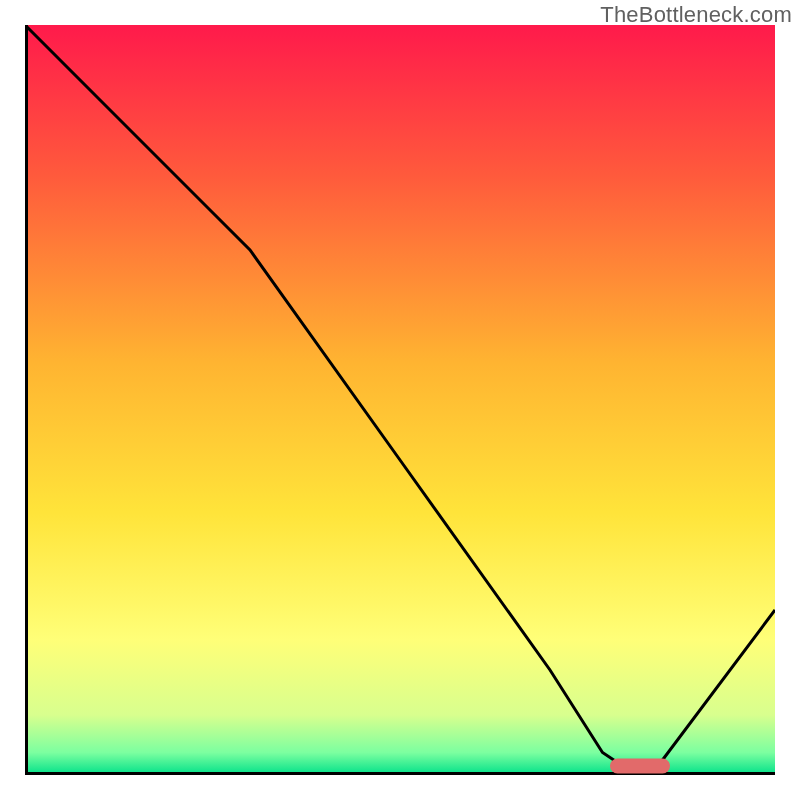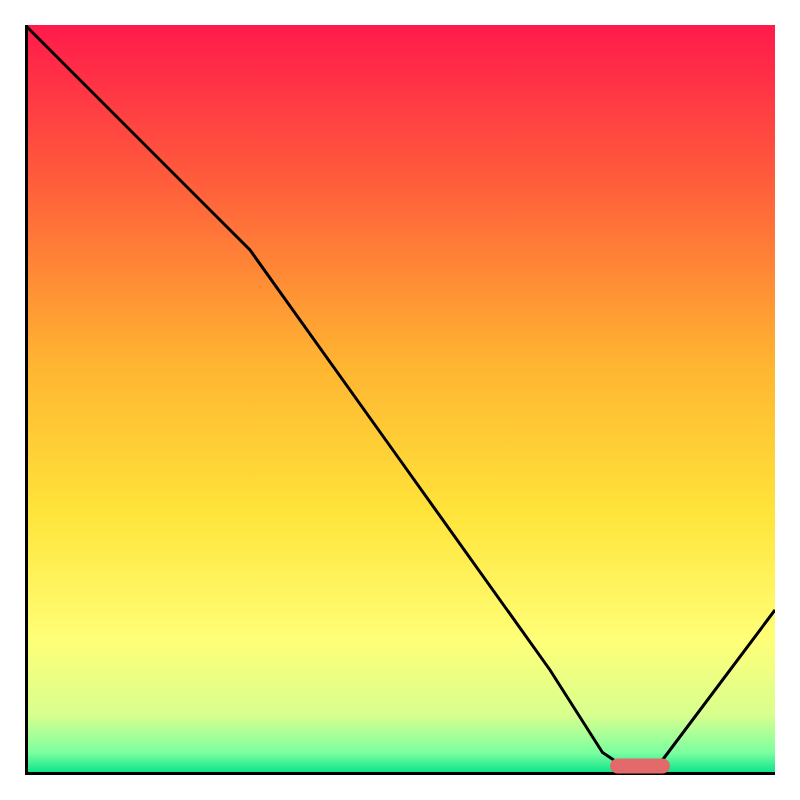--- a/index.html
+++ b/index.html
@@ -35,20 +35,21 @@
     display: block;
     width: 750px;
     height: 750px;
   }
 </style>
 </head>
 <body>
 
 <div class="container">
 
+  <div class="watermark">TheBottleneck.com</div>
 
   <div class="plot-frame">
     <svg class="plot" viewBox="0 0 750 750">
       <defs>
         <linearGradient id="bg-grad" x1="0" y1="0" x2="0" y2="1">
 
         <stop offset="0%" stop-color="#ff1a4b"></stop>
             <stop offset="20%" stop-color="#ff5a3c"></stop>
             <stop offset="45%" stop-color="#ffb431"></stop>
             <stop offset="65%" stop-color="#ffe43a"></stop>

